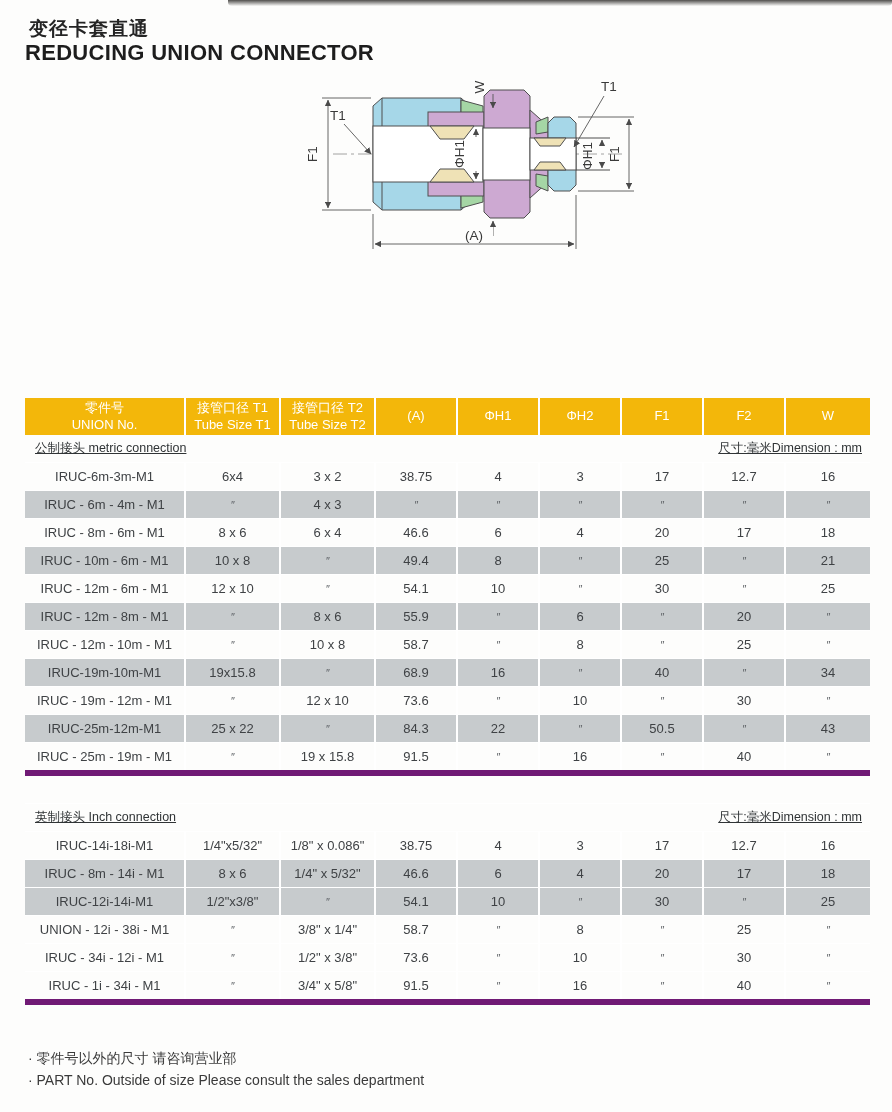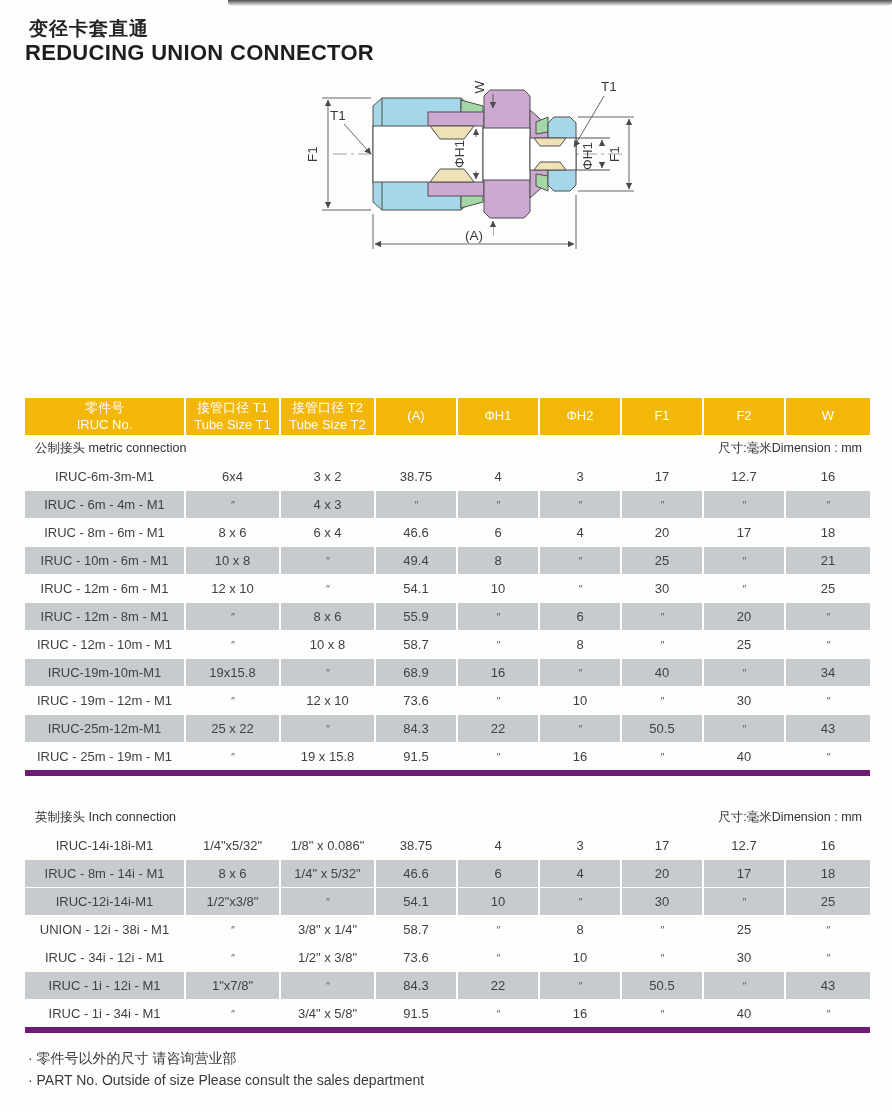--- a/index.html
+++ b/index.html
@@ -40,21 +40,21 @@
   table.spec th:last-child { border-right:none; }
   table.spec td {
     height:27px; text-align:center; border-right:2px solid #fff;
     border-bottom:1px solid #fff; padding:0 2px; background:transparent;
   }
   table.spec td:last-child { border-right:none; }
   tr.gray td { background:var(--row-gray,#c7cbcd); }
   td.part { text-align:left; padding-left:8px; }
   td.band { background:var(--band-bg,#c6cacc); height:25px; border-right:none; padding:0; }
   .band-flex { display:flex; justify-content:space-between; align-items:center;
-    padding:0 6px 0 8px; font-size:12.5px; color:#303436; }
+    padding:0 6px 0 8px; font-size:12.5px; color:#303436;text-decoration:underline; }
   td.gap { height:21px; background:#fdfdfc; border:none; }
   tr.section-end td { border-bottom:6px solid #701a75; }
   .ditto { font-style:italic; color:#5d6165; font-size:11px; }
 
   .notes { position:absolute; left:28px; top:1048px; font-size:14px;
     color:#3a3a3a; line-height:1.55; }
   .notes div { white-space:nowrap; }
 </style>
 </head>
 <body>
@@ -150,21 +150,21 @@
         <col style="width:82px">
         <col style="width:82px">
       <col style="width:82px">
         <col style="width:82px">
         <col style="width:85px">
     </colgroup>
     <thead>
         <tr>
           <th>
             <div>零件号</div>
-            <div>IRUC No.</div>
+            <div>UNION No.</div>
           </th>
           <th>
             <div>接管口径 T1</div>
             <div>Tube Size T1</div>
           </th>
           <th>
             <div>接管口径 T2</div>
             <div>Tube Size T2</div>
           </th>
           <th>(A)</th>
@@ -364,31 +364,20 @@
           <td class="part">IRUC - 34i - 12i - M1</td>
           <td><span class="ditto">″</span></td>
           <td>1/2" x 3/8"</td>
           <td>73.6</td>
           <td><span class="ditto">″</span></td>
           <td>10</td>
           <td><span class="ditto">″</span></td>
           <td>30</td>
           <td><span class="ditto">″</span></td>
         </tr>
-        <tr class="gray">
-          <td class="part">IRUC - 1i - 12i - M1</td>
-          <td>1"x7/8"</td>
-          <td><span class="ditto">″</span></td>
-          <td>84.3</td>
-          <td>22</td>
-          <td><span class="ditto">″</span></td>
-          <td>50.5</td>
-          <td><span class="ditto">″</span></td>
-          <td>43</td>
-        </tr>
         <tr class=" section-end">
           <td class="part">IRUC - 1i - 34i - M1</td>
           <td><span class="ditto">″</span></td>
           <td>3/4" x 5/8"</td>
           <td>91.5</td>
           <td><span class="ditto">″</span></td>
           <td>16</td>
           <td><span class="ditto">″</span></td>
           <td>40</td>
           <td><span class="ditto">″</span></td>

